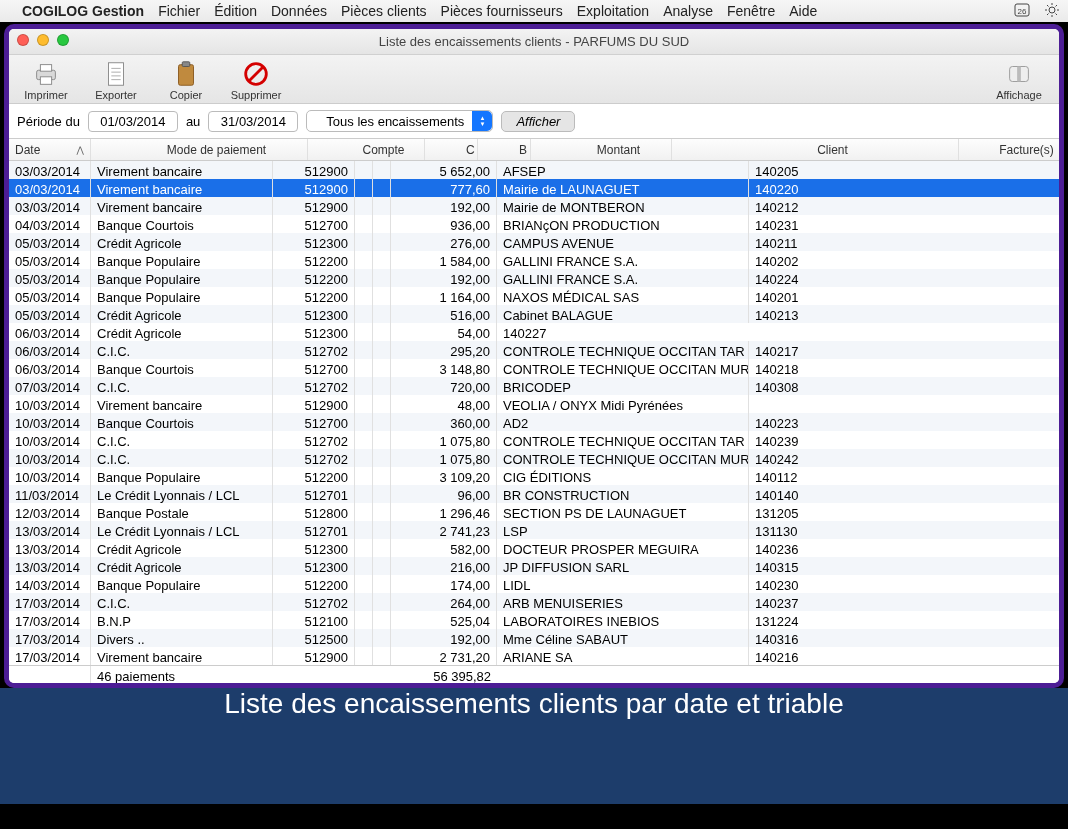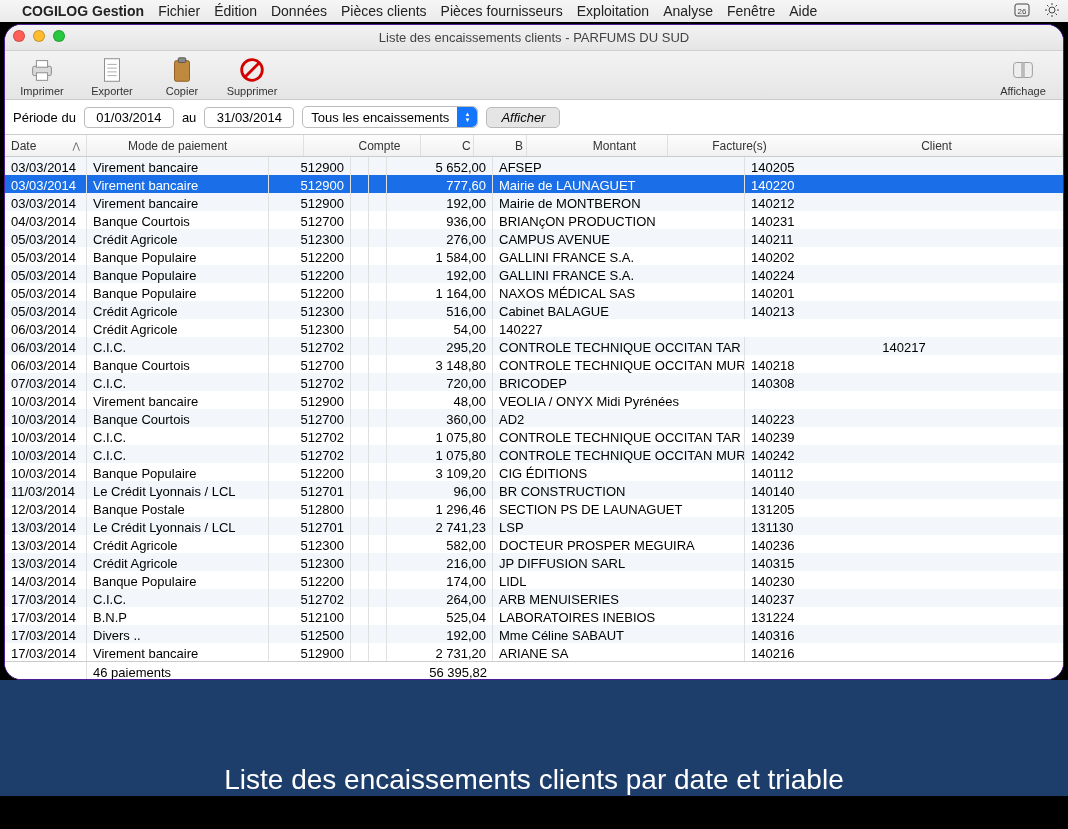--- a/index.html
+++ b/index.html
@@ -22,22 +22,22 @@
     color: #222;
     font-size: 14px;
   }
   .menubar .apple { font-size: 15px; }
   .menubar .app { font-weight: bold; }
   .menubar .spacer { flex: 1; }
   .menubar .mi { cursor: default; }
   .window {
     margin: 2px 4px 0 4px;
     background: #fff;
-    border: 1px solid #4c1d95;
-    border-radius: 17px;
+    border: 5px solid #4c1d95;
+    border-radius: 10px;
     overflow: hidden;
   }
   .titlebar {
     position: relative;
     height: 26px;
     background: linear-gradient(#f3f3f3,#e5e5e5);
     border-bottom: 1px solid #d0d0d0;
     display: flex;
     align-items: center;
     justify-content: center;
@@ -88,21 +88,21 @@
     text-align: center;
   }
   .selectwrap {
     position: relative;
     display: inline-flex;
     align-items: center;
     border: 1px solid #bbb;
     border-radius: 5px;
     background: #fff;
     height: 22px;
-    padding: 0 0 0 8px;
+    padding: 0 0 0 19px;
     font-size: 13px;
   }
   .selectwrap .arrows {
     background: #1476ff;
     color: #fff;
     width: 20px;
     height: 100%;
     border-radius: 0 5px 5px 0;
     display: flex;
     flex-direction: column;
@@ -145,21 +145,21 @@
   .row:nth-child(odd){ background:#f3f6fa;}
   .row.sel { background:#1a6fe8; color:#fff; }
   .td.c-compte, .td.c-montant { text-align:right;}
   .td.c-montant { font-variant-numeric: tabular-nums; padding-right:6px;}
   .footer-row { display:flex; background:#fff; border-top:1px solid #ccc; font-size:13px; height:18px;}
   .caption {
     background:#1d3d6b;
     color:#fff;
     height:116px;
     display:flex;
-    align-items:flex-end;
+    align-items:flex-start;
     justify-content:center;
     font-size:28px;
     font-family: "Gill Sans","Helvetica Neue",sans-serif;
   }
 </style>
 </head>
 <body>
 
 <div class="menubar">
   <span class="apple"></span>
@@ -260,40 +260,40 @@
       <span class="arrows">▲<br>▼</span>
     </div>
     <button class="btn">Afficher</button>
   </div>
 
   <div class="table-header">
     <div class="th c-date">
         <span>Date</span>
         <span class="sort">⋀</span>
       </div>
-    <div class="th c-mode" style="justify-content:flex-start;">
+    <div class="th c-mode" style="justify-content:center;">
         <span>Mode de paiement</span>
       </div>
     <div class="th c-compte" style="justify-content:center;">
         <span>Compte</span>
       </div>
     <div class="th c-c">
         <span>C</span>
       </div>
     <div class="th c-b">
         <span>B</span>
       </div>
     <div class="th c-montant" style="justify-content:center;">
         <span>Montant</span>
       </div>
+    <div class="th c-client" style="justify-content:center;">
+        <span>Client</span>
+      </div>
     <div class="th c-fact" style="justify-content:center;border-right:none;">
         <span>Facture(s)</span>
-      </div>
-    <div class="th c-client" style="justify-content:center;">
-        <span>Client</span>
       </div>
   </div>
 
   <div class="tbody" id="tbody">
       <div class="row">
         <div class="td c-date">03/03/2014</div>
         <div class="td c-mode">Virement bancaire</div>
         <div class="td c-compte">512900</div>
         <div class="td c-c"></div>
         <div class="td c-b"></div>
@@ -391,21 +391,21 @@
         <div class="td c-fact" style="border-right:none;">140227</div>
       </div>
       <div class="row">
         <div class="td c-date">06/03/2014</div>
         <div class="td c-mode">C.I.C.</div>
         <div class="td c-compte">512702</div>
         <div class="td c-c"></div>
         <div class="td c-b"></div>
         <div class="td c-montant">295,20</div>
         <div class="td c-client">CONTROLE TECHNIQUE OCCITAN TAR</div>
-        <div class="td c-fact" style="border-right:none;text-align:center;">140217</div>
+        <div class="td c-fact" style="border-right:none;">140217</div>
       </div>
       <div class="row">
         <div class="td c-date">06/03/2014</div>
         <div class="td c-mode">Banque Courtois</div>
         <div class="td c-compte">512700</div>
         <div class="td c-c"></div>
         <div class="td c-b"></div>
         <div class="td c-montant">3 148,80</div>
         <div class="td c-client">CONTROLE TECHNIQUE OCCITAN MUR</div>
         <div class="td c-fact" style="border-right:none;">140218</div>

